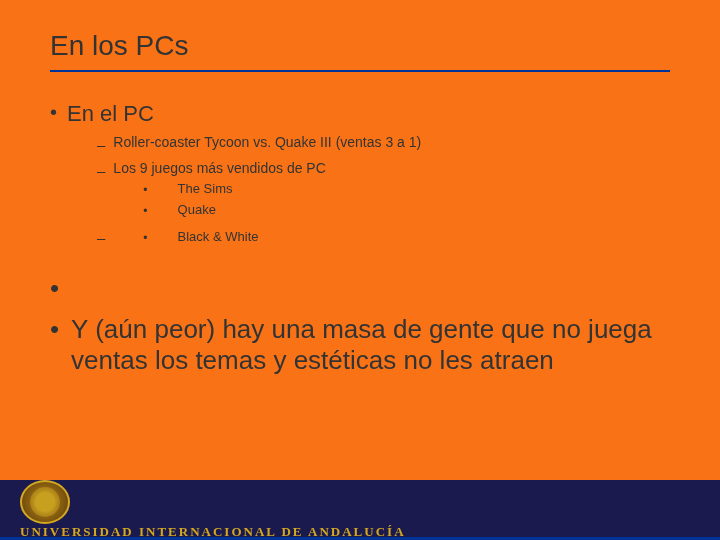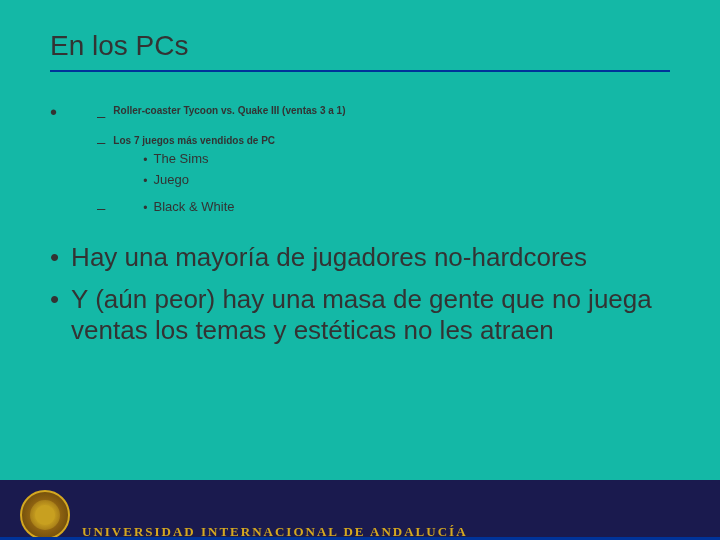--- a/index.html
+++ b/index.html
@@ -13,21 +13,21 @@
       height: 540px;
       background: #ffffff;
       font-family: Arial, Helvetica, sans-serif;
       overflow: hidden;
       position: relative;
     }
 
     .slide {
       width: 720px;
       height: 540px;
-      background: #14b8a6;
+      background: #f97316;
       position: relative;
       display: flex;
       flex-direction: column;
     }
 
     .main-content {
       flex: 1;
       padding: 30px 50px 20px 50px;
     }
 
@@ -86,24 +86,23 @@
 
     .dash {
       font-size: 15px;
       color: #333333;
       margin-right: 8px;
       margin-top: 1px;
       line-height: 1.4;
     }
 
     .sub-text-level2 {
-      font-size: 10px;
-      color: #333333;
-      line-height: 1.4;
-      font-weight: bold;
+      font-size: 14px;
+      color: #333333;
+      line-height: 1.4;
     }
 
     .sub-sub-bullets {
       margin-left: 30px;
       margin-top: 2px;
     }
 
     .sub-sub-bullet {
       display: flex;
       align-items: flex-start;
@@ -115,20 +114,21 @@
       color: #333333;
       margin-right: 6px;
       margin-top: 2px;
       line-height: 1.4;
     }
 
     .sub-sub-text {
       font-size: 13px;
       color: #333333;
       line-height: 1.4;
+      margin-left: 24px;
     }
 
     .large-bullets {
       margin-top: 20px;
     }
 
     .large-bullet {
       display: flex;
       align-items: flex-start;
       margin-bottom: 10px;
@@ -146,23 +146,24 @@
       font-size: 26px;
       color: #333333;
       font-weight: normal;
       line-height: 1.2;
     }
 
     .footer {
       height: 60px;
       background: #1a1a4e;
       display: flex;
-      align-items: flex-end;
+      align-items: flex-start;
       padding: 0 20px;
       position: relative;
+      flex-direction: column;
     }
 
     .footer-logo {
       width: 50px;
       height: 50px;
       border-radius: 50%;
       background: radial-gradient(circle, #c8a020 0%, #8b6010 50%, #5a3d08 100%);
       border: 2px solid #d4a820;
       margin-right: 12px;
       display: flex;
@@ -217,37 +218,38 @@
   <div class="main-content">
     <div class="title-section">
       <h1 class="slide-title">En los PCs</h1>
       <div class="title-underline"></div>
     </div>
 
     <div class="content-area">
       <div class="bullet-level1">
         <span class="bullet-dot">•</span>
         <div>
+          <span class="bullet-text-level1">En el PC</span>
           <div class="sub-bullets">
             <div class="sub-bullet-level2">
               <span class="dash">–</span>
               <span class="sub-text-level2">Roller-coaster Tycoon vs. Quake III (ventas 3 a 1)</span>
             </div>
             <div class="sub-bullet-level2">
               <span class="dash">–</span>
               <div>
-                <span class="sub-text-level2">Los 7 juegos más vendidos de PC</span>
+                <span class="sub-text-level2">Los 9 juegos más vendidos de PC</span>
                 <div class="sub-sub-bullets">
                   <div class="sub-sub-bullet">
                     <span class="small-dot">•</span>
                     <span class="sub-sub-text">The Sims</span>
                   </div>
                   <div class="sub-sub-bullet">
                     <span class="small-dot">•</span>
-                    <span class="sub-sub-text">Juego</span>
+                    <span class="sub-sub-text">Quake</span>
                   </div>
                 </div>
               </div>
             </div>
             <div class="sub-bullet-level2">
               <span class="dash">–</span>
               <div>
                 <div class="sub-sub-bullets">
                   <div class="sub-sub-bullet">
                     <span class="small-dot">•</span>
@@ -256,21 +258,20 @@
                 </div>
               </div>
             </div>
           </div>
         </div>
       </div>
 
       <div class="large-bullets">
         <div class="large-bullet">
           <span class="large-bullet-dot">•</span>
-          <span class="large-bullet-text">Hay una mayoría de jugadores no-hardcores</span>
         </div>
         <div class="large-bullet">
           <span class="large-bullet-dot">•</span>
           <span class="large-bullet-text">Y (aún peor) hay una masa de gente que no juega ventas los temas y estéticas no les atraen</span>
         </div>
       </div>
     </div>
   </div>
 
   <div class="footer">

